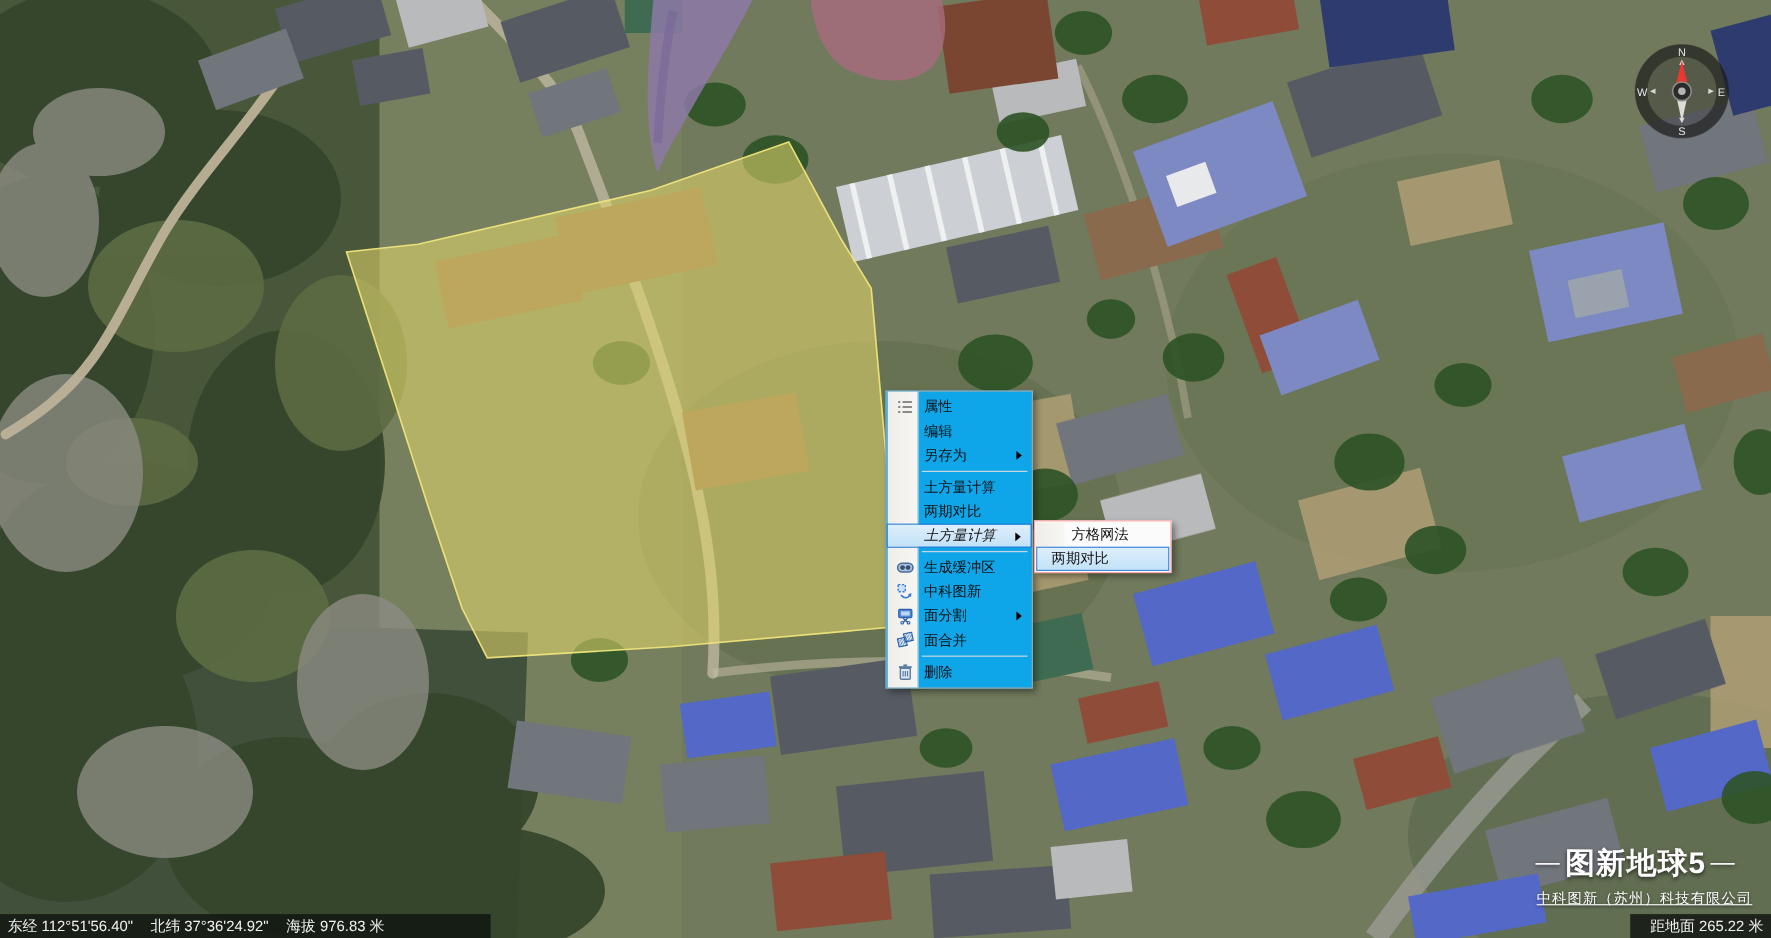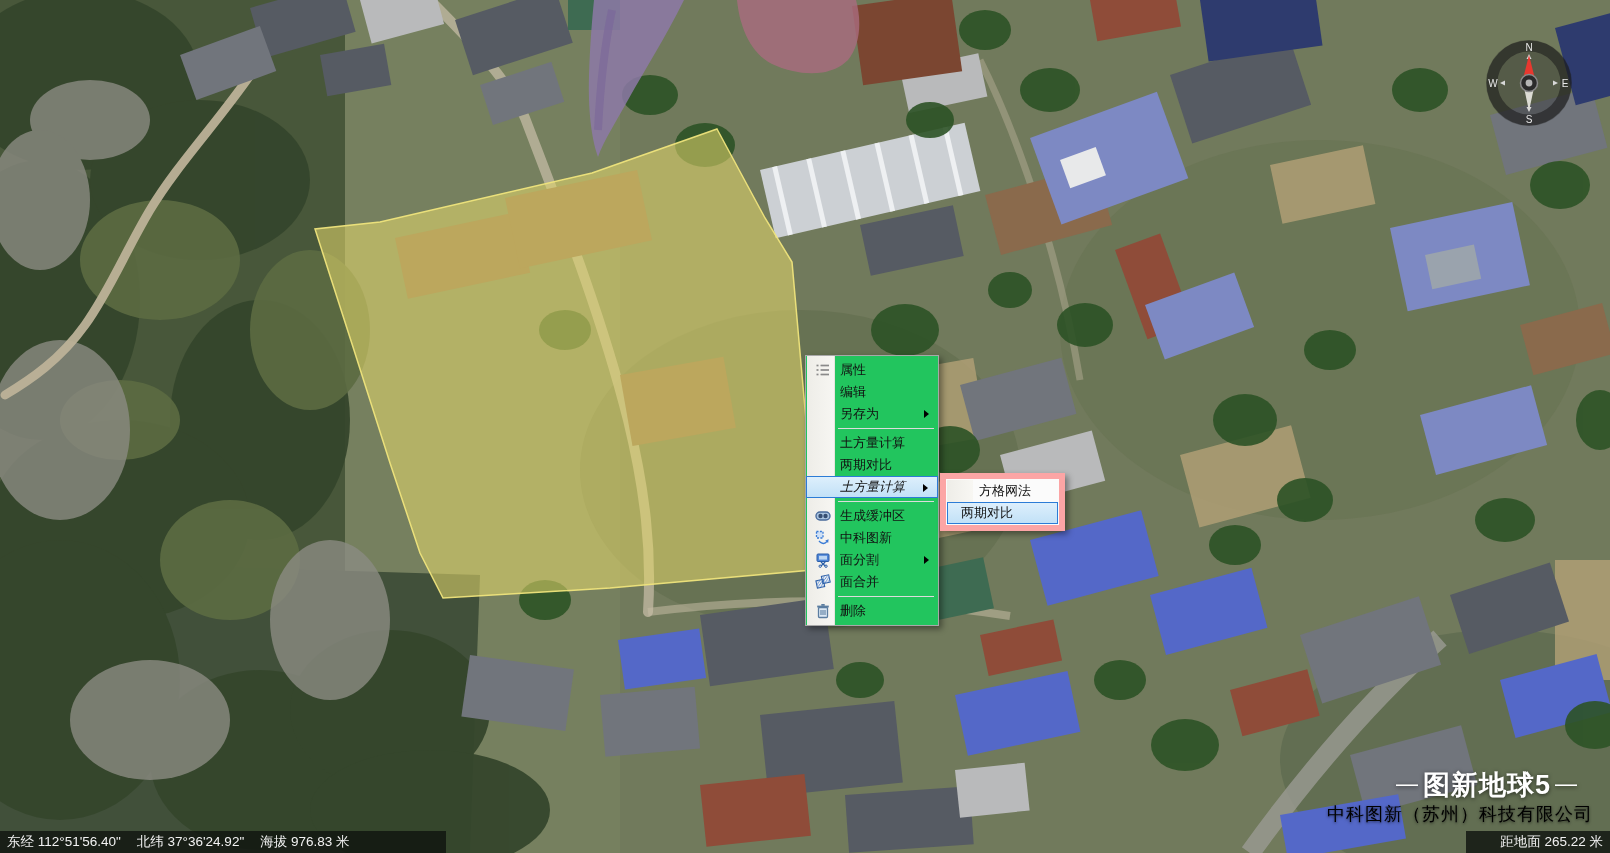--- a/index.html
+++ b/index.html
@@ -10,21 +10,21 @@
     background:#76805f;
   }
   #map-svg{position:absolute;left:0;top:0;width:1610px;height:853px;display:block;}
 
   
   .compass{position:absolute;left:1484px;top:38px;width:90px;height:90px;}
 
   
   .ctx-menu{
     position:absolute;left:805px;top:355px;width:134px;
-    background:#22c55e;border:1px solid #a8a8a8;
+    background:#0ea5e9;border:1px solid #a8a8a8;
     box-shadow:3px 3px 6px rgba(0,0,0,.4);
     padding:3px 0;font-size:13px;color:#111;z-index:20;
   }
   .ctx-menu .icon-strip{
     position:absolute;left:1px;top:0;bottom:0;width:28px;
     background:linear-gradient(to right,#eeede8,#f7f6f2);
     border-right:1px solid #e6e4de;
   }
   .mi{position:relative;display:flex;align-items:center;height:22px;padding:0 8px 0 6px;cursor:default;}
   .mi .ic{width:22px;height:16px;display:flex;align-items:center;justify-content:center;flex:0 0 22px;}
@@ -33,55 +33,55 @@
     border-left:5px solid #000;border-top:4px solid transparent;border-bottom:4px solid transparent;}
   .mi.hl{
     background:linear-gradient(#ddeffc,#c2e1f7);
     border:1px solid #2c7cd6;height:22px;padding:0 7px 0 5px;font-style:italic;
   }
   .msep{border-top:1px solid #dcdcdc;margin:3px 4px 3px 32px;height:0;}
 
   
   .sub-menu{
     position:absolute;left:940px;top:473px;width:125px;
-    background:#fbfbfb;border:6px solid #fca5a5;
+    background:#fbfbfb;border:1px solid #fca5a5;
     box-shadow:3px 3px 6px rgba(0,0,0,.4);
     padding:1px;font-size:13px;color:#111;z-index:21;
   }
   .sub-menu .smi{position:relative;display:flex;align-items:center;height:22px;padding-left:32px;}
   .sub-menu .smi .strip{
     position:absolute;left:0;top:0;bottom:0;width:26px;
     background:linear-gradient(to right,#eeede8,#f8f7f3);
   }
   .sub-menu .smi.hl{
     background:linear-gradient(#ddeffc,#c2e1f7);
     border:1px solid #2c7cd6;padding-left:13px;
   }
 
   
   .status-left{
     position:absolute;left:0;bottom:0;width:446px;height:22px;
     background:rgba(14,18,14,.78);color:#f2f2f2;font-size:13.5px;
     display:flex;align-items:center;gap:16px;padding-left:7px;z-index:15;
   }
   .status-right{
-    position:absolute;right:0;bottom:0;width:144px;height:22px;
+    position:absolute;right:0;bottom:0;width:128px;height:22px;
     background:rgba(14,18,14,.8);color:#f2f2f2;font-size:13.5px;
     display:flex;align-items:center;justify-content:flex-end;padding-right:7px;z-index:15;
   }
 
   
   .wm-title{
     position:absolute;right:28px;bottom:50px;color:#fff;font-size:27px;font-weight:bold;
     letter-spacing:1px;text-shadow:0 1px 4px rgba(0,0,0,.65);z-index:14;white-space:nowrap;margin-left:32px;
   }
   .wm-title .dash{font-weight:normal;font-size:22px;vertical-align:3px;padding:0 4px;}
   .wm-company{
-    position:absolute;right:17px;bottom:27px;color:#000000;font-size:18px;
-    text-shadow:0 1px 3px rgba(0,0,0,.6);z-index:14;white-space:nowrap;letter-spacing:1px;
+    position:absolute;right:17px;bottom:27px;color:#ffffff;font-size:13px;
+    text-shadow:0 1px 3px rgba(0,0,0,.6);z-index:14;white-space:nowrap;letter-spacing:1px;text-decoration:underline;
   }
 </style>
 </head>
 <body>
 
 <div id="stage">
 
   <svg id="map-svg" viewBox="0 0 1610 853">
 
     <rect x="0" y="0" width="1610" height="853" fill="#76805f"></rect>

